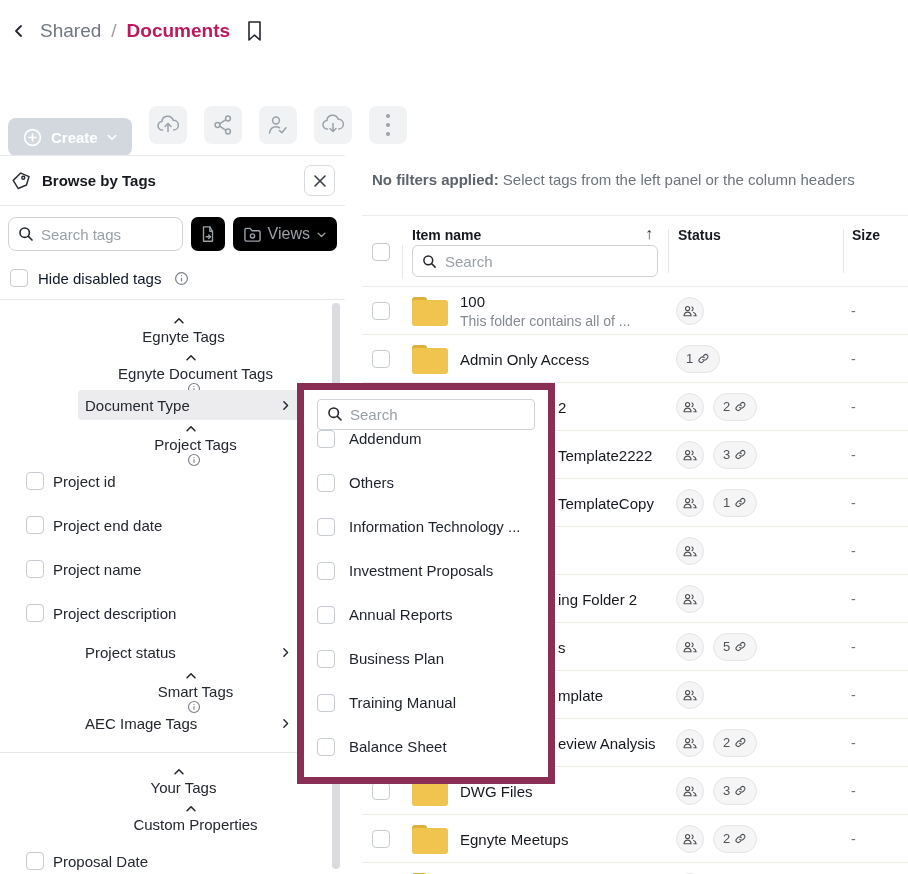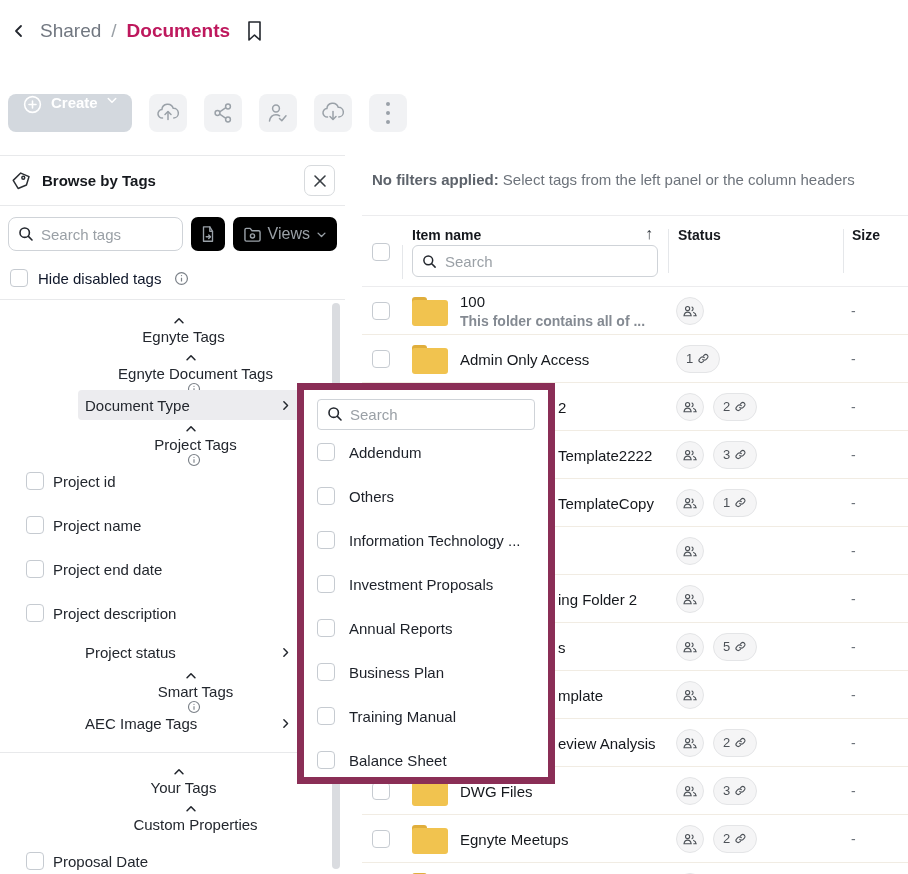--- a/index.html
+++ b/index.html
@@ -13,22 +13,22 @@
   .breadcrumb { position:absolute; top:20px; left:8px; display:flex; align-items:center; gap:10px; }
   .crumb-back { width:22px; height:22px; display:flex; align-items:center; justify-content:center; cursor:pointer; }
   .crumb-parent { font-size:19px; color:#717780; }
   .crumb-sep { font-size:19px; color:#9aa0a6; }
   .crumb-current { font-size:19px; font-weight:700; color:#be185d;text-align:center; }
   .bookmark-btn { margin-left:6px; display:flex; align-items:center; }
 
   
   .toolbar { position:absolute; top:94px; left:8px; display:flex; align-items:center; gap:17px; }
   .create-btn { height:38px; padding:0 14px; background:#d3d8de; border:none; border-radius:8px;
-    display:flex; gap:8px; color:#fff; font-size:15px; font-weight:700;
-    font-family:"Liberation Sans", sans-serif; cursor:pointer; }
+    display:flex; align-items:center; gap:8px; color:#fff; font-size:15px; font-weight:700;
+    font-family:"Liberation Sans", sans-serif; cursor:pointer;margin-top:24px; }
   .icon-btn { width:38px; height:38px; background:#f1f2f4; border:none; border-radius:8px;
     display:flex; align-items:center; justify-content:center; cursor:pointer; }
 
   
   .tags-panel { position:absolute; top:155px; left:0; width:345px; height:719px;
     border-top:1px solid #e8e9eb; background:#fff; }
   .panel-header { height:50px; display:flex; align-items:center; padding:0 10px;
     border-bottom:1px solid #e8e9eb; }
   .panel-title { font-size:15px; font-weight:700; color:#15181d; margin-left:10px; flex:1; }
   .close-btn { width:31px; height:31px; border:1px solid #d7dadd; border-radius:7px; background:#fff;
@@ -88,35 +88,35 @@
   .rows { position:absolute; left:0; top:132px; width:546px; height:587px; overflow:hidden; }
   .trow { position:relative; height:48px; border-bottom:1px solid #f1ece3; }
   .trow .sel { position:absolute; left:10px; top:15px; }
   .folder { position:absolute; left:50px; top:10px; width:36px; height:29px; }
   .folder .tab { position:absolute; top:0; left:0; width:15px; height:9px; background:#e0ae3c; border-radius:3px 3px 0 0; }
   .folder .body { position:absolute; top:3px; left:0; width:36px; height:26px; background:#f1c34f; border-radius:3px; }
   .name-wrap { position:absolute; left:98px; top:50%; transform:translateY(-50%); max-width:200px; }
   .trow.has-sub .name-wrap { top:6px; transform:none; }
   .trow.clipped .name-wrap { left:196px; }
   .iname { font-size:15px; color:#15181d; white-space:nowrap; }
-  .isub { font-size:14px; color:#848a92; white-space:nowrap; margin-top:3px;font-weight:bold; }
+  .isub { font-size:14px; color:#848a92; white-space:nowrap; margin-top:3px; }
   .status-cell { position:absolute; left:314px; top:50%; transform:translateY(-50%); display:flex; gap:9px; align-items:center; }
   .pill { height:28px; background:#f5f5f6; border:1px solid #e4e5e7; border-radius:14px;
     display:flex; align-items:center; justify-content:center; color:#4d5258; }
   .pill.people { width:28px; }
   .pill.links { padding:0 9px; gap:4px; font-size:13px; }
   .size-cell { position:absolute; left:489px; top:50%; transform:translateY(-50%); font-size:14px; color:#6d737b; }
 
   
   .popup { position:absolute; left:297px; top:383px; width:258px; height:401px; z-index:30;
     background:#fff; border:7px solid #8a2e56; }
   .popup-inner { padding:9px 13px; }
   .popup .search-box input { height:31px; border-radius:4px; font-size:15px; }
   .popup .search-box .mag { top:7px; }
-  .popup-option { display:flex; align-items:center; gap:14px; height:44px; cursor:pointer; }
+  .popup-option { display:flex; align-items:flex-start; gap:14px; height:44px; cursor:pointer; }
   .popup-option .olabel { font-size:15px; color:#1d2129; white-space:nowrap; overflow:hidden; }
 </style>
 </head>
 <body>
 
 <div class="app">
 
   <div class="breadcrumb">
     <span class="crumb-back">
       <svg width="16" height="16" viewBox="0 0 16 16" fill="none" stroke="#23272e" stroke-width="1.8" stroke-linecap="round" stroke-linejoin="round">
@@ -316,25 +316,25 @@
               <circle cx="8" cy="4.9" r="0.7" fill="#7b8188" stroke="none"></circle>
             </svg>
     </span>
   </div>
         <div class="tree-row checkbox-row lvl2">
     <span class="checkbox"></span>
     <span class="glabel">Project id</span>
   </div>
         <div class="tree-row checkbox-row lvl2">
     <span class="checkbox"></span>
+    <span class="glabel">Project end date</span>
+  </div>
+        <div class="tree-row checkbox-row lvl2">
+    <span class="checkbox"></span>
     <span class="glabel">Project name</span>
-  </div>
-        <div class="tree-row checkbox-row lvl2">
-    <span class="checkbox"></span>
-    <span class="glabel">Project end date</span>
   </div>
         <div class="tree-row checkbox-row lvl2">
     <span class="checkbox"></span>
     <span class="glabel">Project description</span>
   </div>
         <div class="tree-row submenu lvl2">
     <span class="sub-inner">
       <span class="glabel">Project status</span>
       <span>
         <svg width="13" height="13" viewBox="0 0 16 16" fill="none" stroke="#23272e" stroke-width="1.8" stroke-linecap="round" stroke-linejoin="round">

